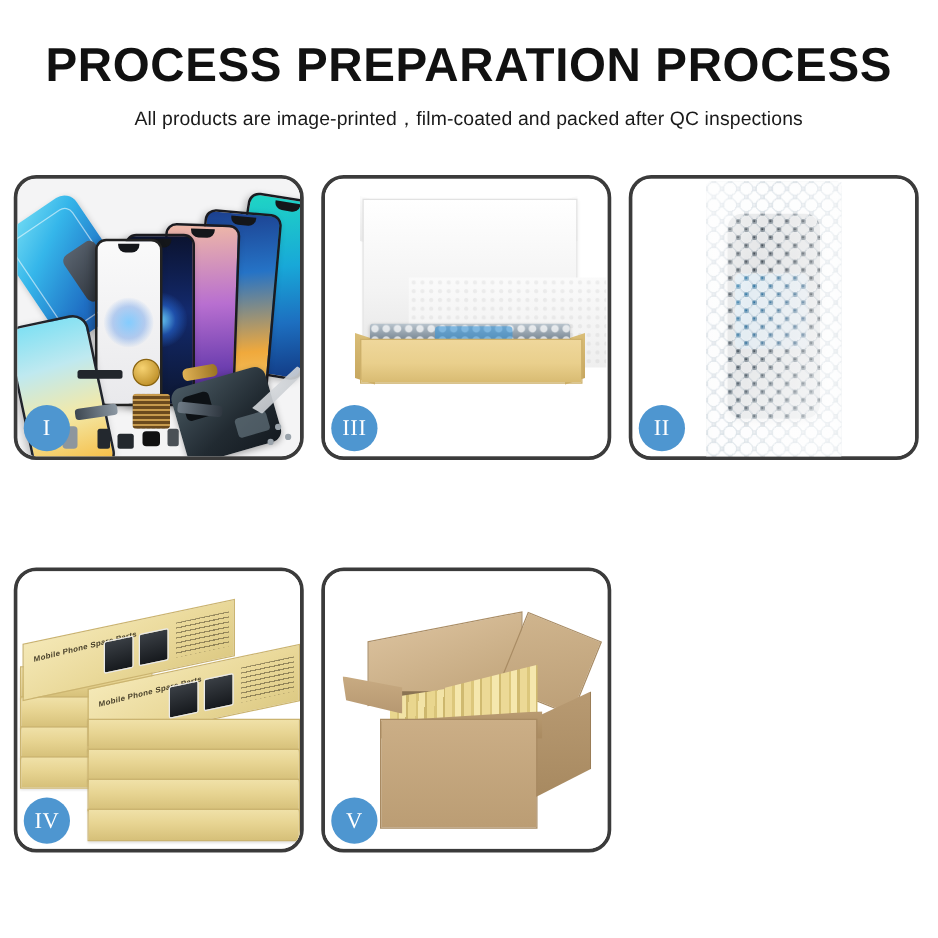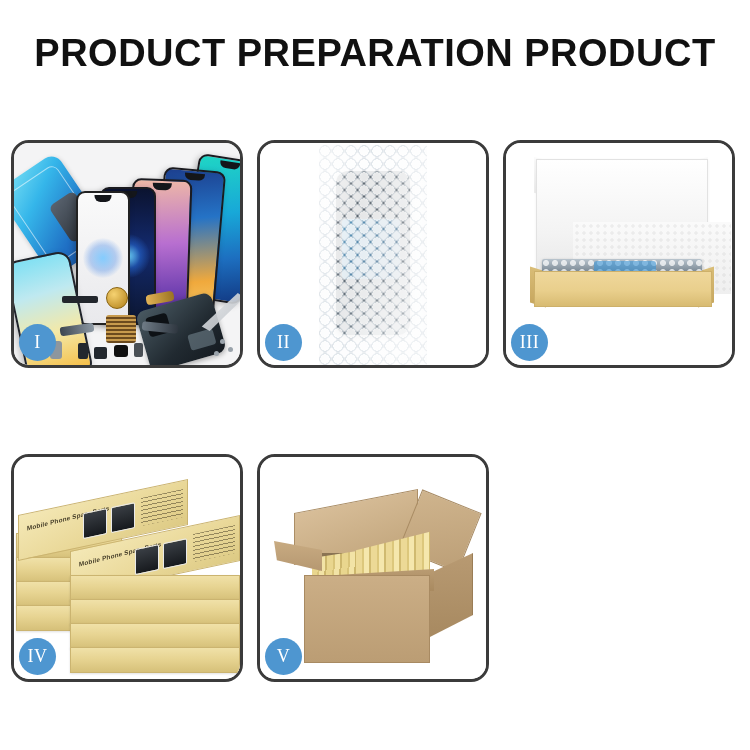--- a/index.html
+++ b/index.html
@@ -356,21 +356,22 @@
     position:absolute;left:55px;top:32px;width:2px;height:50px;
     background:rgba(140,115,82,.55);transform:rotate(11deg);
   }
 </style>
 </head>
 <body>
 
 <div class="page">
 
   <div class="header">
-    <div class="title">PRODUCT PREPARATION PRODUCT</div>
+    <div class="title">PROCESS PREPARATION PROCESS</div>
+    <div class="subtitle">All products are image-printed，film-coated and packed after QC inspections</div>
   </div>
 
   <div class="grid">
 
     <div class="panel">
       <div class="stage">
         <div class="p1bg"></div>
         <div class="film"></div>
         <div class="filmchip"></div>
         <div class="fan">
@@ -406,44 +407,44 @@
         <div class="scr s1"></div>
         <div class="scr s2"></div>
         <div class="scr s3"></div>
         <div class="tweez"></div>
       </div>
       <div class="badge">I</div>
     </div>
 
     <div class="panel">
       <div class="stage">
-        <div class="p2bg"></div>
-        <div class="bubblewrap">
-          <div class="phoneInside"></div>
-          <div class="bubbles"></div>
-          <div class="wrapsheen"></div>
-        </div>
-      </div>
-      <div class="badge">II</div>
-    </div>
-
-    <div class="panel">
-      <div class="stage">
         <div class="p3bg"></div>
         <div class="lidflapL"></div>
         <div class="lidflapR"></div>
         <div class="lid">
           <div class="foam"></div>
         </div>
         <div class="trayleft"></div>
         <div class="trayright"></div>
         <div class="wrapped"></div>
         <div class="traybase"></div>
       </div>
       <div class="badge">III</div>
+    </div>
+
+    <div class="panel">
+      <div class="stage">
+        <div class="p2bg"></div>
+        <div class="bubblewrap">
+          <div class="phoneInside"></div>
+          <div class="bubbles"></div>
+          <div class="wrapsheen"></div>
+        </div>
+      </div>
+      <div class="badge">II</div>
     </div>
 
     <div class="panel">
       <div class="stage">
         <div class="p4bg"></div>
         <div class="stack">
 
           <div class="bx" style="left:0px;top:62px;width:104px;"></div>
           <div class="bx" style="left:0px;top:86px;width:104px;"></div>
           <div class="bx" style="left:0px;top:110px;width:104px;"></div>

